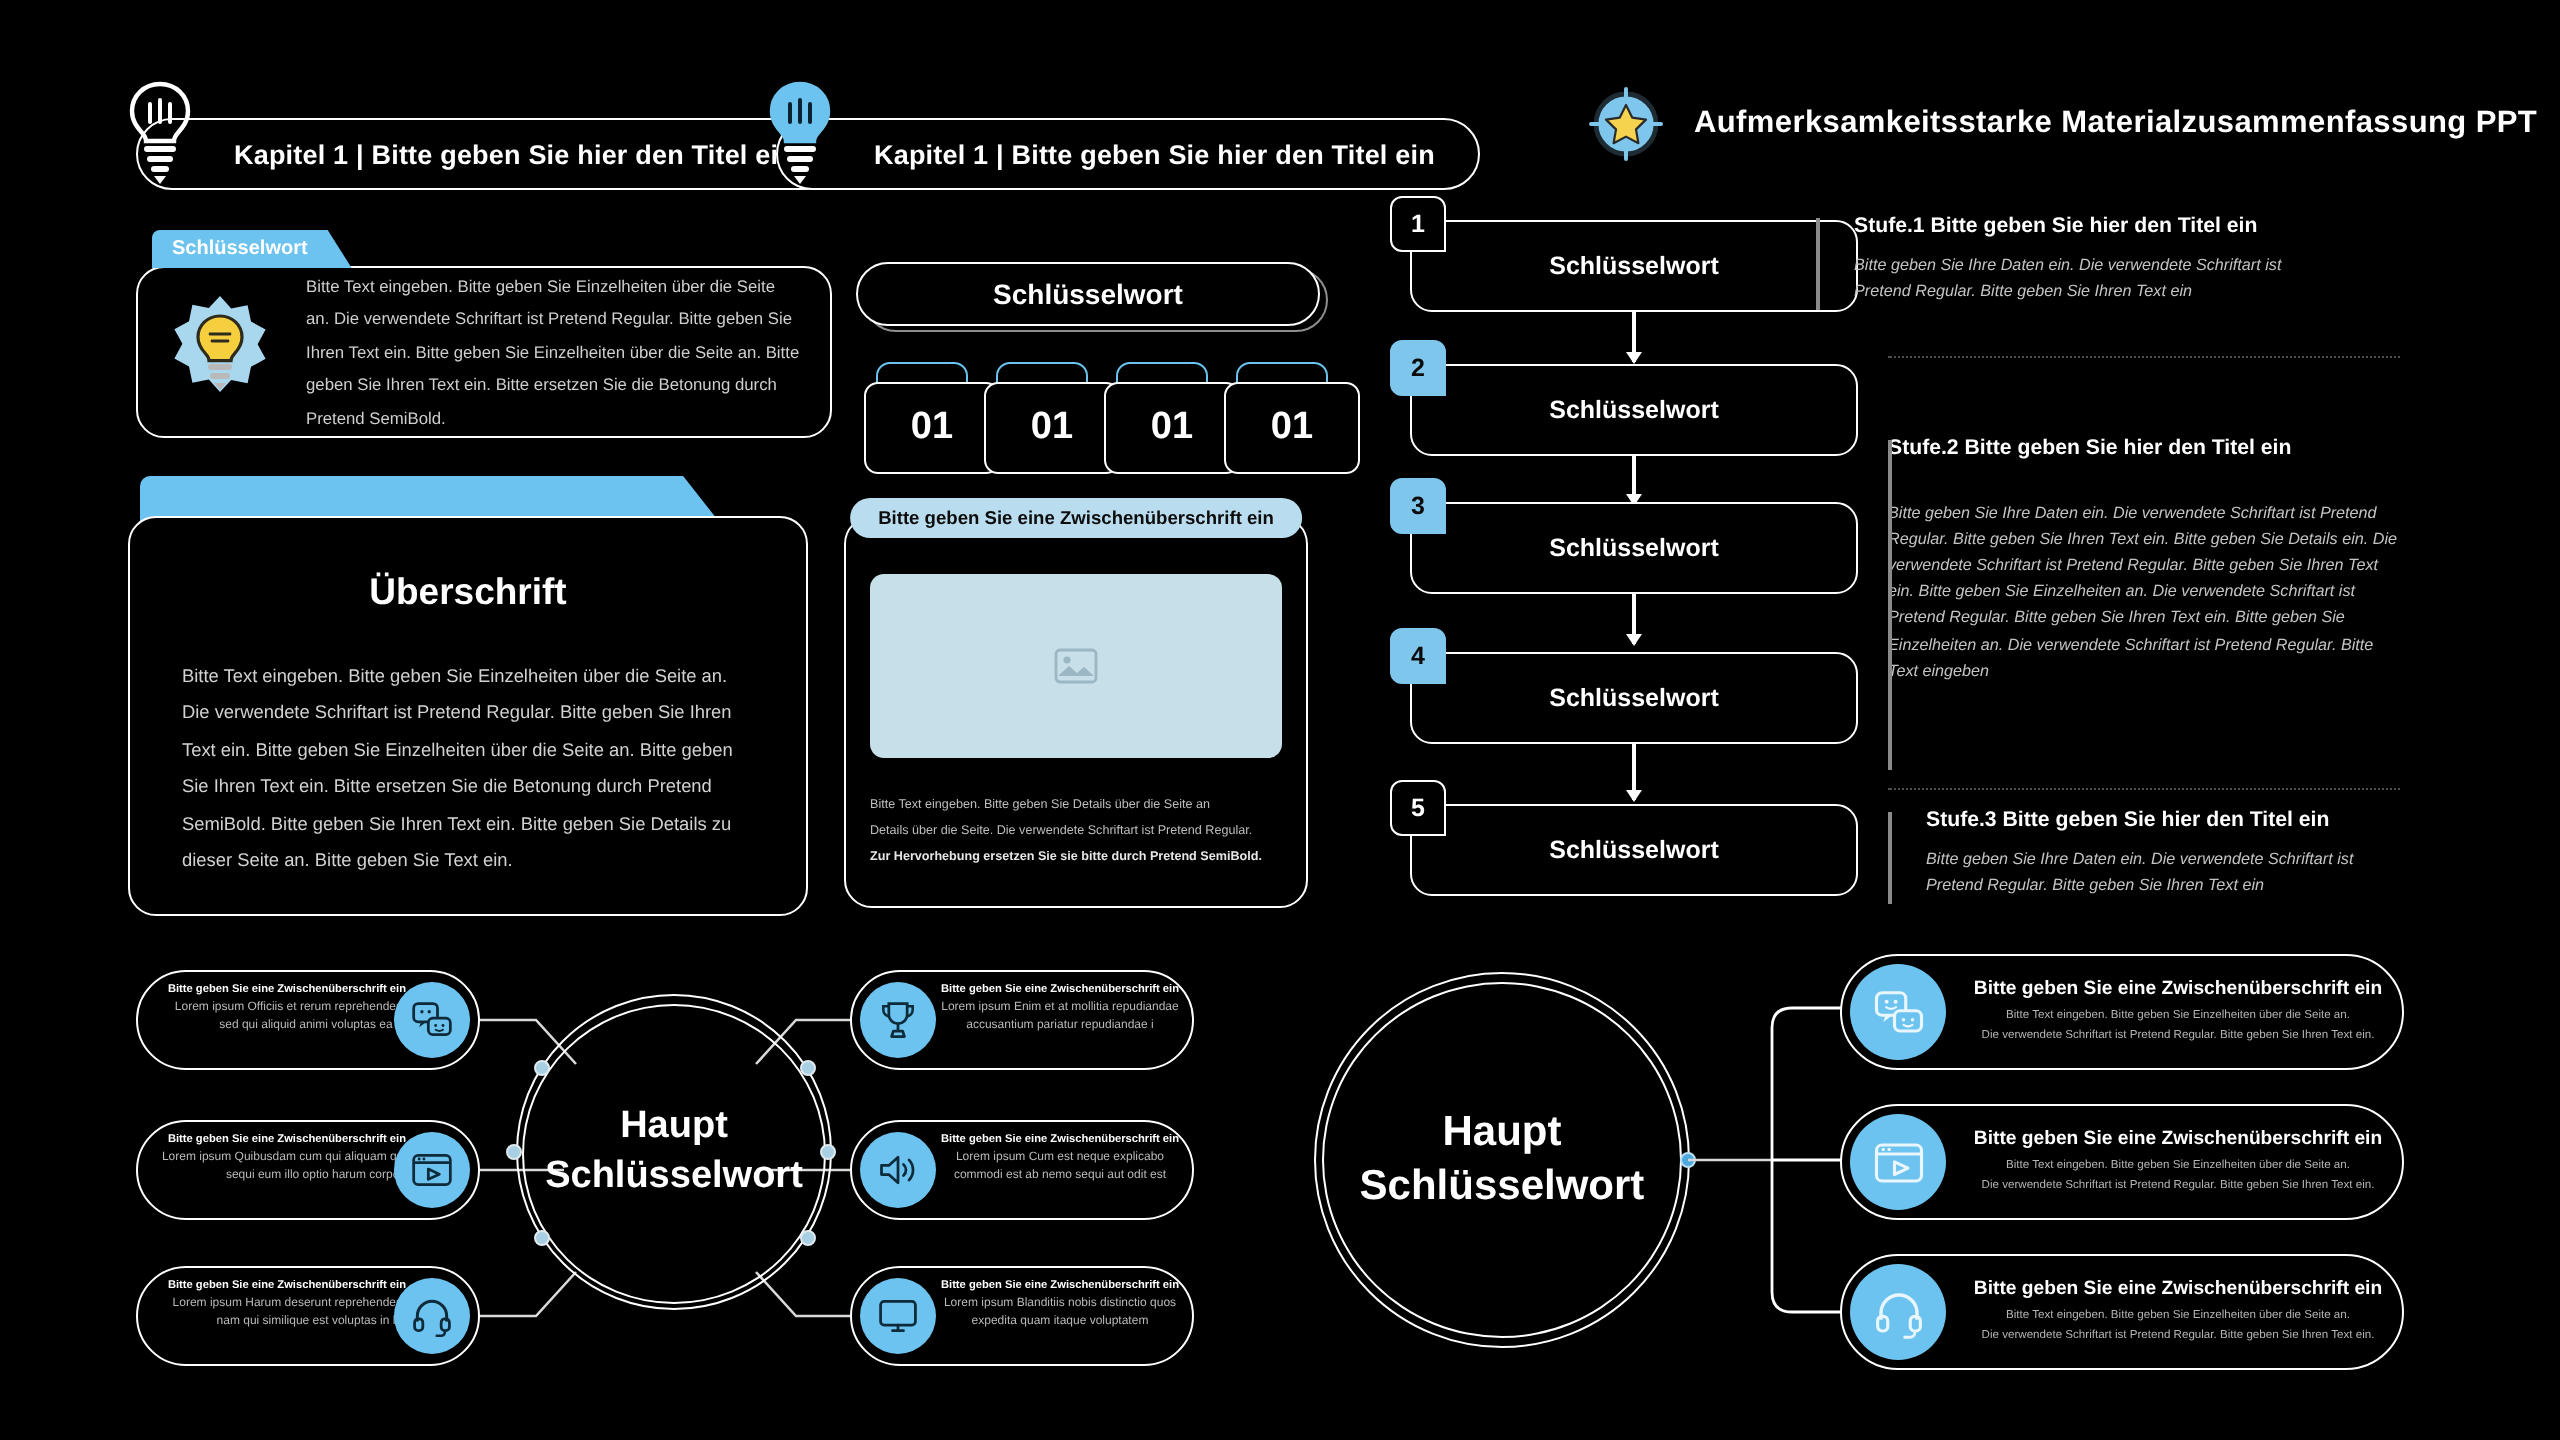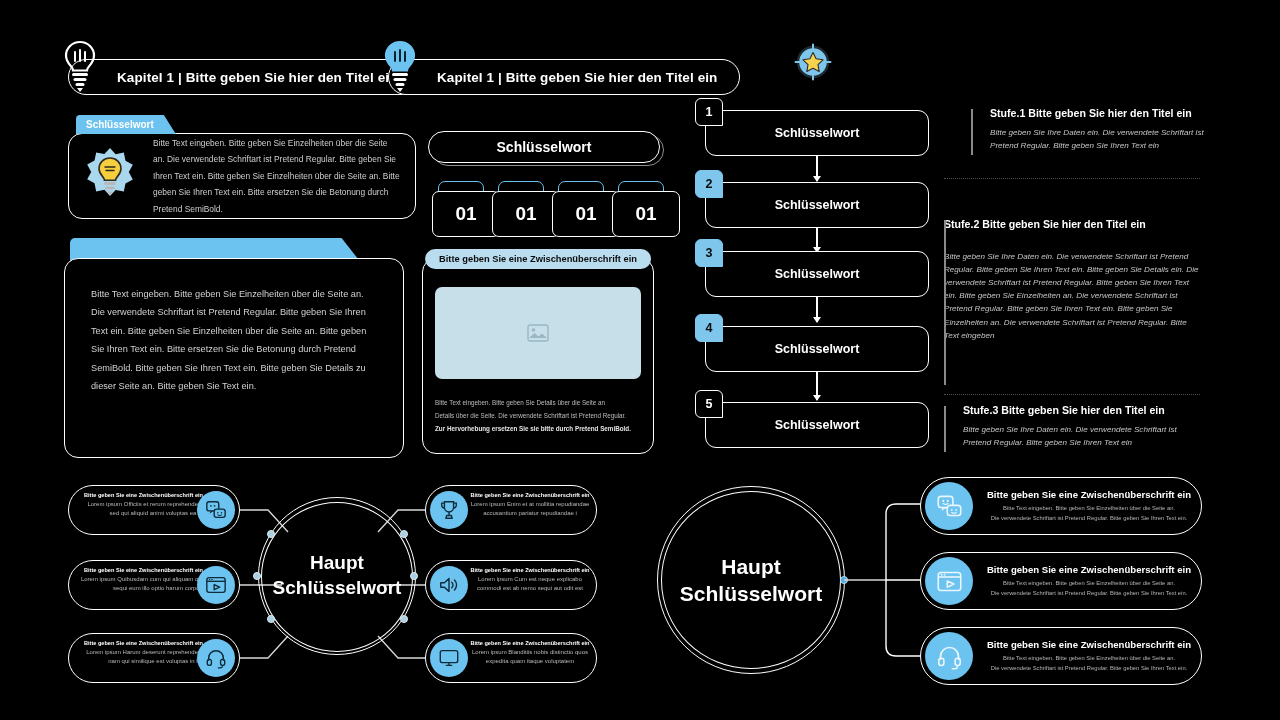--- a/index.html
+++ b/index.html
@@ -202,20 +202,21 @@
   </div>
 
   <div class="abs" style="left:793px; top:42px; display:flex; align-items:center; gap:14px;">
     <span>
       <svg width="40" height="40" viewBox="0 0 40 40">
         <circle cx="20" cy="20" r="15" fill="#7fc6ec" stroke="#1f2b33" stroke-width="2.4"></circle>
         <path d="M20 10.5l3.1 6.3 6.9 1-5 4.9 1.2 6.9-6.2-3.3-6.2 3.3 1.2-6.9-5-4.9 6.9-1z" fill="#f5d34e" stroke="#2b2b2b" stroke-width="1.1" stroke-linejoin="round"></path>
         <path d="M20 2.5v4M20 33.5v4M2.5 20h4M33.5 20h4" stroke="#7fc6ec" stroke-width="2" stroke-linecap="round"></path>
       </svg>
     </span>
+    <span class="ppt-title">Aufmerksamkeitsstarke Materialzusammenfassung PPT</span>
   </div>
 
   <div class="abs" style="left:68px; top:115px; width:348px; height:104px;">
     <div class="tab-label">Schlüsselwort</div>
     <div class="rrect" style="position:absolute; left:0; top:18px; width:348px; height:86px; display:flex; align-items:center; padding:0 14px 0 10px; gap:12px;">
       <span style="flex:0 0 auto;">
         <svg width="62" height="62" viewBox="0 0 62 62">
           <path d="M31 3l5.6 6.2 8.2-1.6 1.7 8.2 7.3 4-4 7.3 4 7.3-7.3 4-1.7 8.2-8.2-1.6L31 51l-5.6-6.2-8.2 1.6-1.7-8.2-7.3-4 4-7.3-4-7.3 7.3-4 1.7-8.2 8.2 1.6z" fill="#a9d7ee"></path>
           <path d="M31 13c-6.3 0-11 4.7-11 10.6 0 3.9 2 6.3 3.8 8.3 1.1 1.2 1.7 2.2 1.7 3.4h11c0-1.2.6-2.2 1.7-3.4 1.8-2 3.8-4.4 3.8-8.3C42 17.7 37.3 13 31 13z" fill="#f6cf3f" stroke="#2e2a1c" stroke-width="1.6"></path>
           <path d="M26 22h10M27 25.5h8" stroke="#2e2a1c" stroke-width="1.4" stroke-linecap="round"></path>
@@ -251,20 +252,21 @@
       <div class="num-wrap">
         <div class="num-ghost"></div>
         <div class="num-front">01</div>
       </div>
     </div>
   </div>
 
   <div class="abs" style="left:64px; top:238px; width:340px; height:220px;">
     <div class="bigtab"></div>
     <div class="rrect" style="position:absolute; left:0; top:20px; width:340px; height:200px; padding:26px 26px 0 26px;">
+      <h2 style="text-align:center; font-size:18.5px; font-weight:700; margin-bottom:22px;">Überschrift</h2>
       <p style="font-size:9.2px; line-height:2.0; color:#d2d2d2;">Bitte Text eingeben. Bitte geben Sie Einzelheiten über die Seite an. Die verwendete Schriftart ist Pretend Regular. Bitte geben Sie Ihren Text ein. Bitte geben Sie Einzelheiten über die Seite an. Bitte geben Sie Ihren Text ein. Bitte ersetzen Sie die Betonung durch Pretend SemiBold. Bitte geben Sie Ihren Text ein. Bitte geben Sie Details zu dieser Seite an. Bitte geben Sie Text ein.</p>
     </div>
   </div>
 
   <div class="abs" style="left:422px; top:258px; width:232px; height:196px;">
     <div class="media-cap">Bitte geben Sie eine Zwischenüberschrift ein</div>
     <div class="rrect" style="position:absolute; left:0; top:0; width:232px; height:196px; padding:28px 12px 0 12px;">
       <div class="media-box" style="width:206px; height:92px;">
         <svg width="22" height="18" viewBox="0 0 22 18">
           <rect x="1" y="1" width="20" height="16" rx="2" fill="none" stroke="#9bb7c4" stroke-width="1.4"></rect>
@@ -304,21 +306,21 @@
       <span>Schlüsselwort</span>
     </div>
     <div class="step-arrow" style="left:111px; top:262px; height:28px;"></div>
 
     <div class="step-box" style="left:0; top:292px;">
       <div class="step-badge">5</div>
       <span>Schlüsselwort</span>
     </div>
   </div>
 
-  <div class="abs" style="left:971px; top:107px; width:258px; height:60px;">
+  <div class="abs" style="left:908px; top:107px; width:258px; height:60px;">
     <div class="stufe-bar" style="height:46px;"></div>
     <div style="padding-left:19px;">
       <div class="stufe-h">Stufe.1 Bitte geben Sie hier den Titel ein</div>
       <p class="stufe-p">Bitte geben Sie Ihre Daten ein. Die verwendete Schriftart ist Pretend Regular. Bitte geben Sie Ihren Text ein</p>
     </div>
   </div>
   <div class="dotted" style="left:944px; top:178px; width:256px;"></div>
 
   <div class="abs" style="left:944px; top:218px; width:258px; height:160px;">
     <div class="stufe-bar" style="height:165px;"></div>

